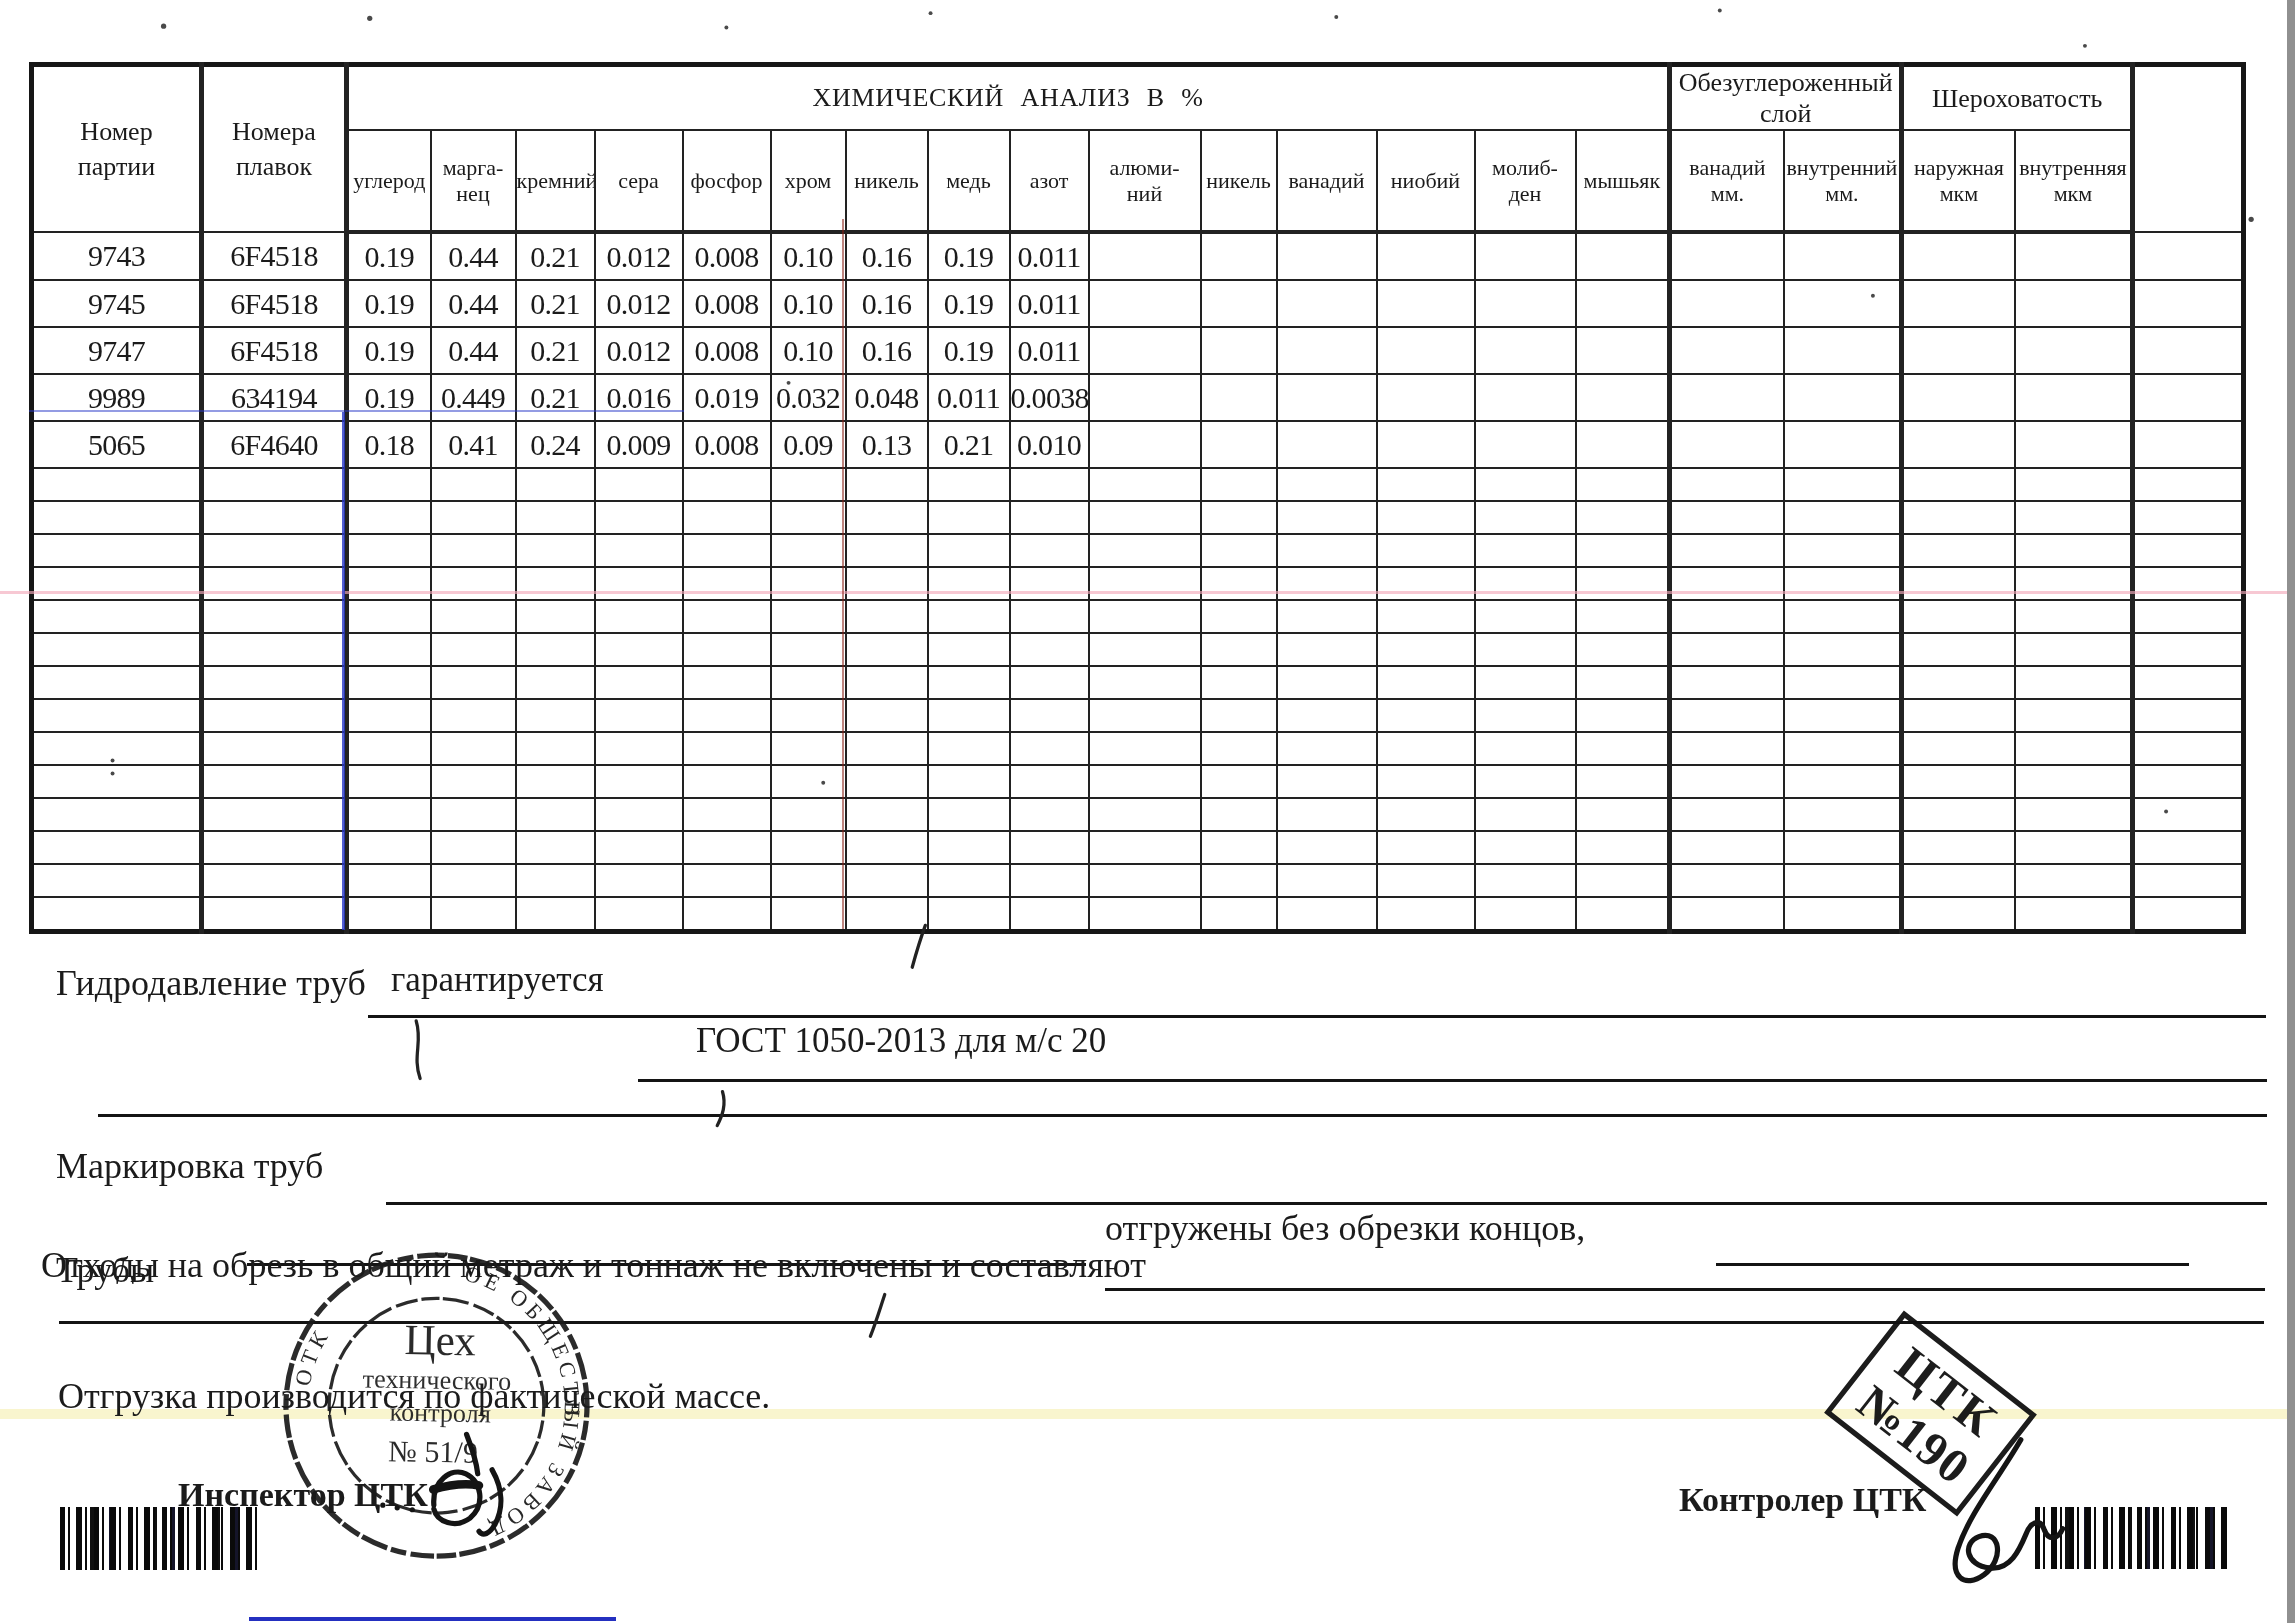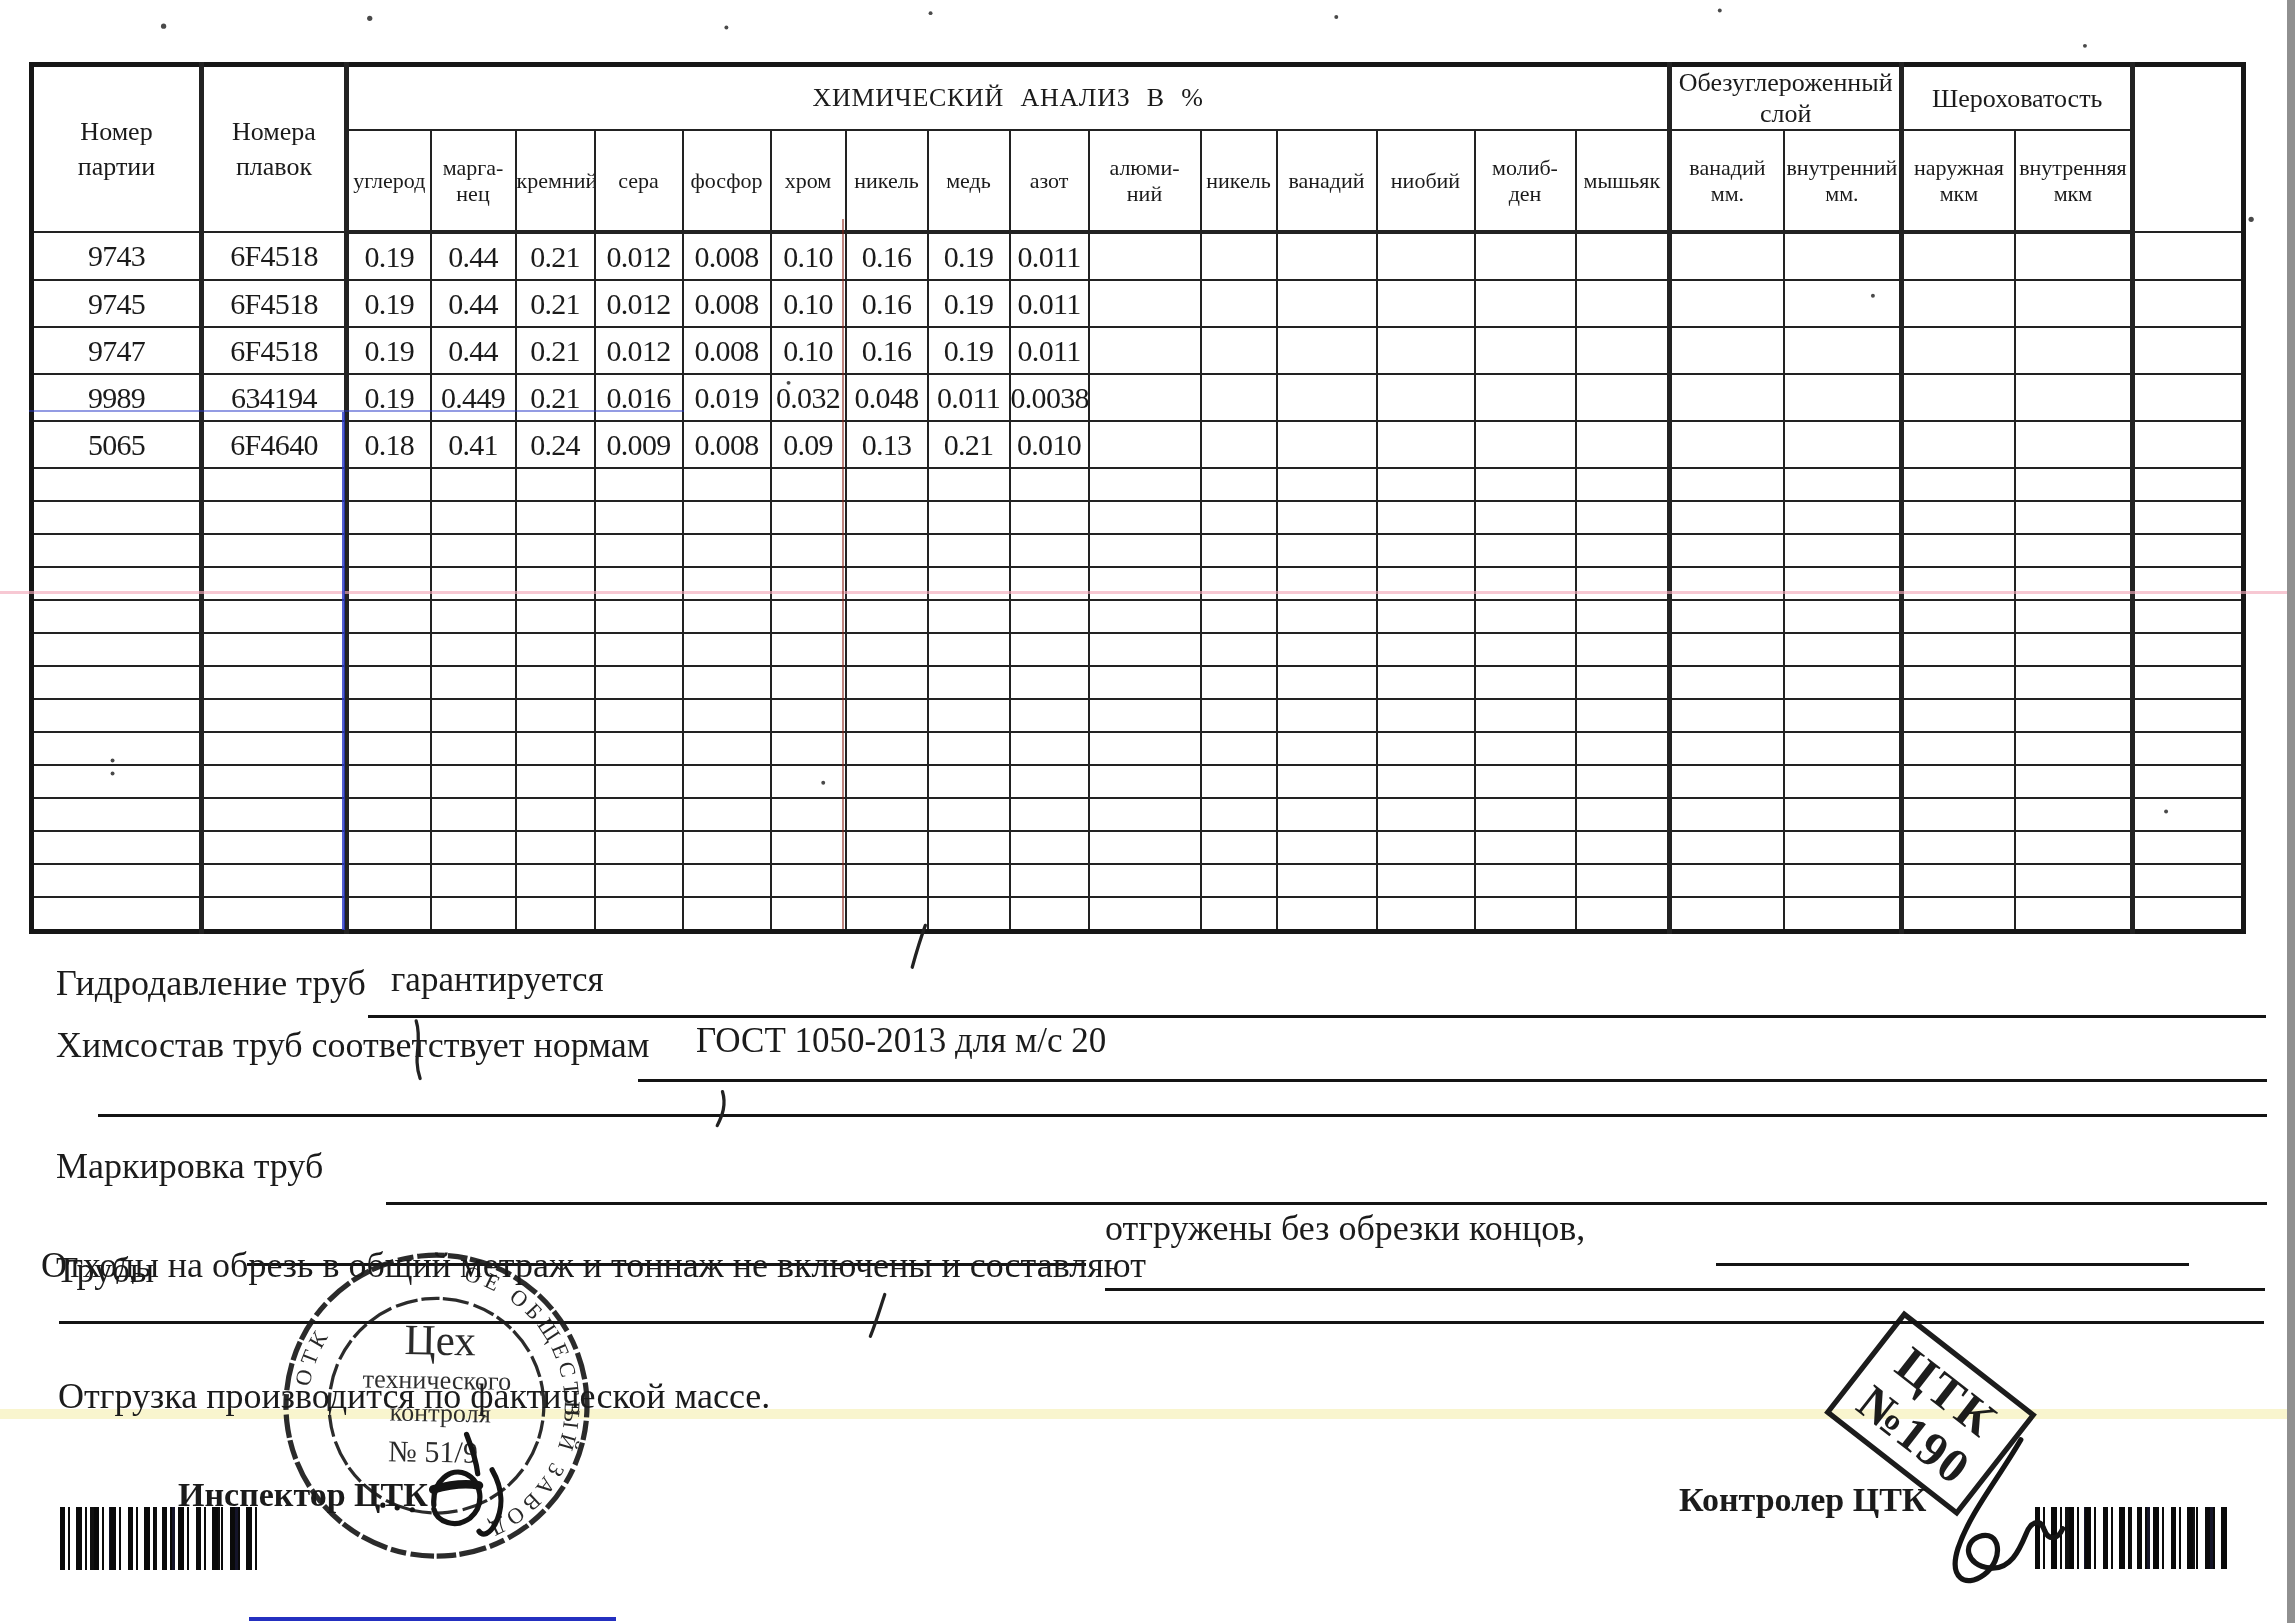--- a/index.html
+++ b/index.html
@@ -581,21 +581,20 @@
   <div class="blue-v"></div>
   <div class="blue-h"></div>
   <div class="red-v"></div>
   <div class="scan-edge"></div>
   <div class="blue-sliver"></div>
 
   <div class="note" style="left:56px;top:962px;">Гидродавление труб</div>
   <div class="noteval" style="left:391px;top:960px;">гарантируется</div>
   <div class="u-line" style="left:368px;top:1015px;width:1898px;"></div>
 
-  <div class="note" style="left:56px;top:1024px;">Химсостав труб соответствует нормам</div>
   <div class="noteval" style="left:696px;top:1021px;">ГОСТ 1050-2013 для м/с 20</div>
   <div class="u-line" style="left:638px;top:1079px;width:1629px;"></div>
 
   <div class="u-line" style="left:98px;top:1114px;width:2169px;"></div>
 
   <div class="note" style="left:56px;top:1145px;">Маркировка труб</div>
   <div class="u-line" style="left:386px;top:1202px;width:1881px;"></div>
 
   <div class="note" style="left:56px;top:1207px;margin-top:42px;">Трубы</div>
   <div class="u-line" style="left:247px;top:1263px;width:839px;"></div>

